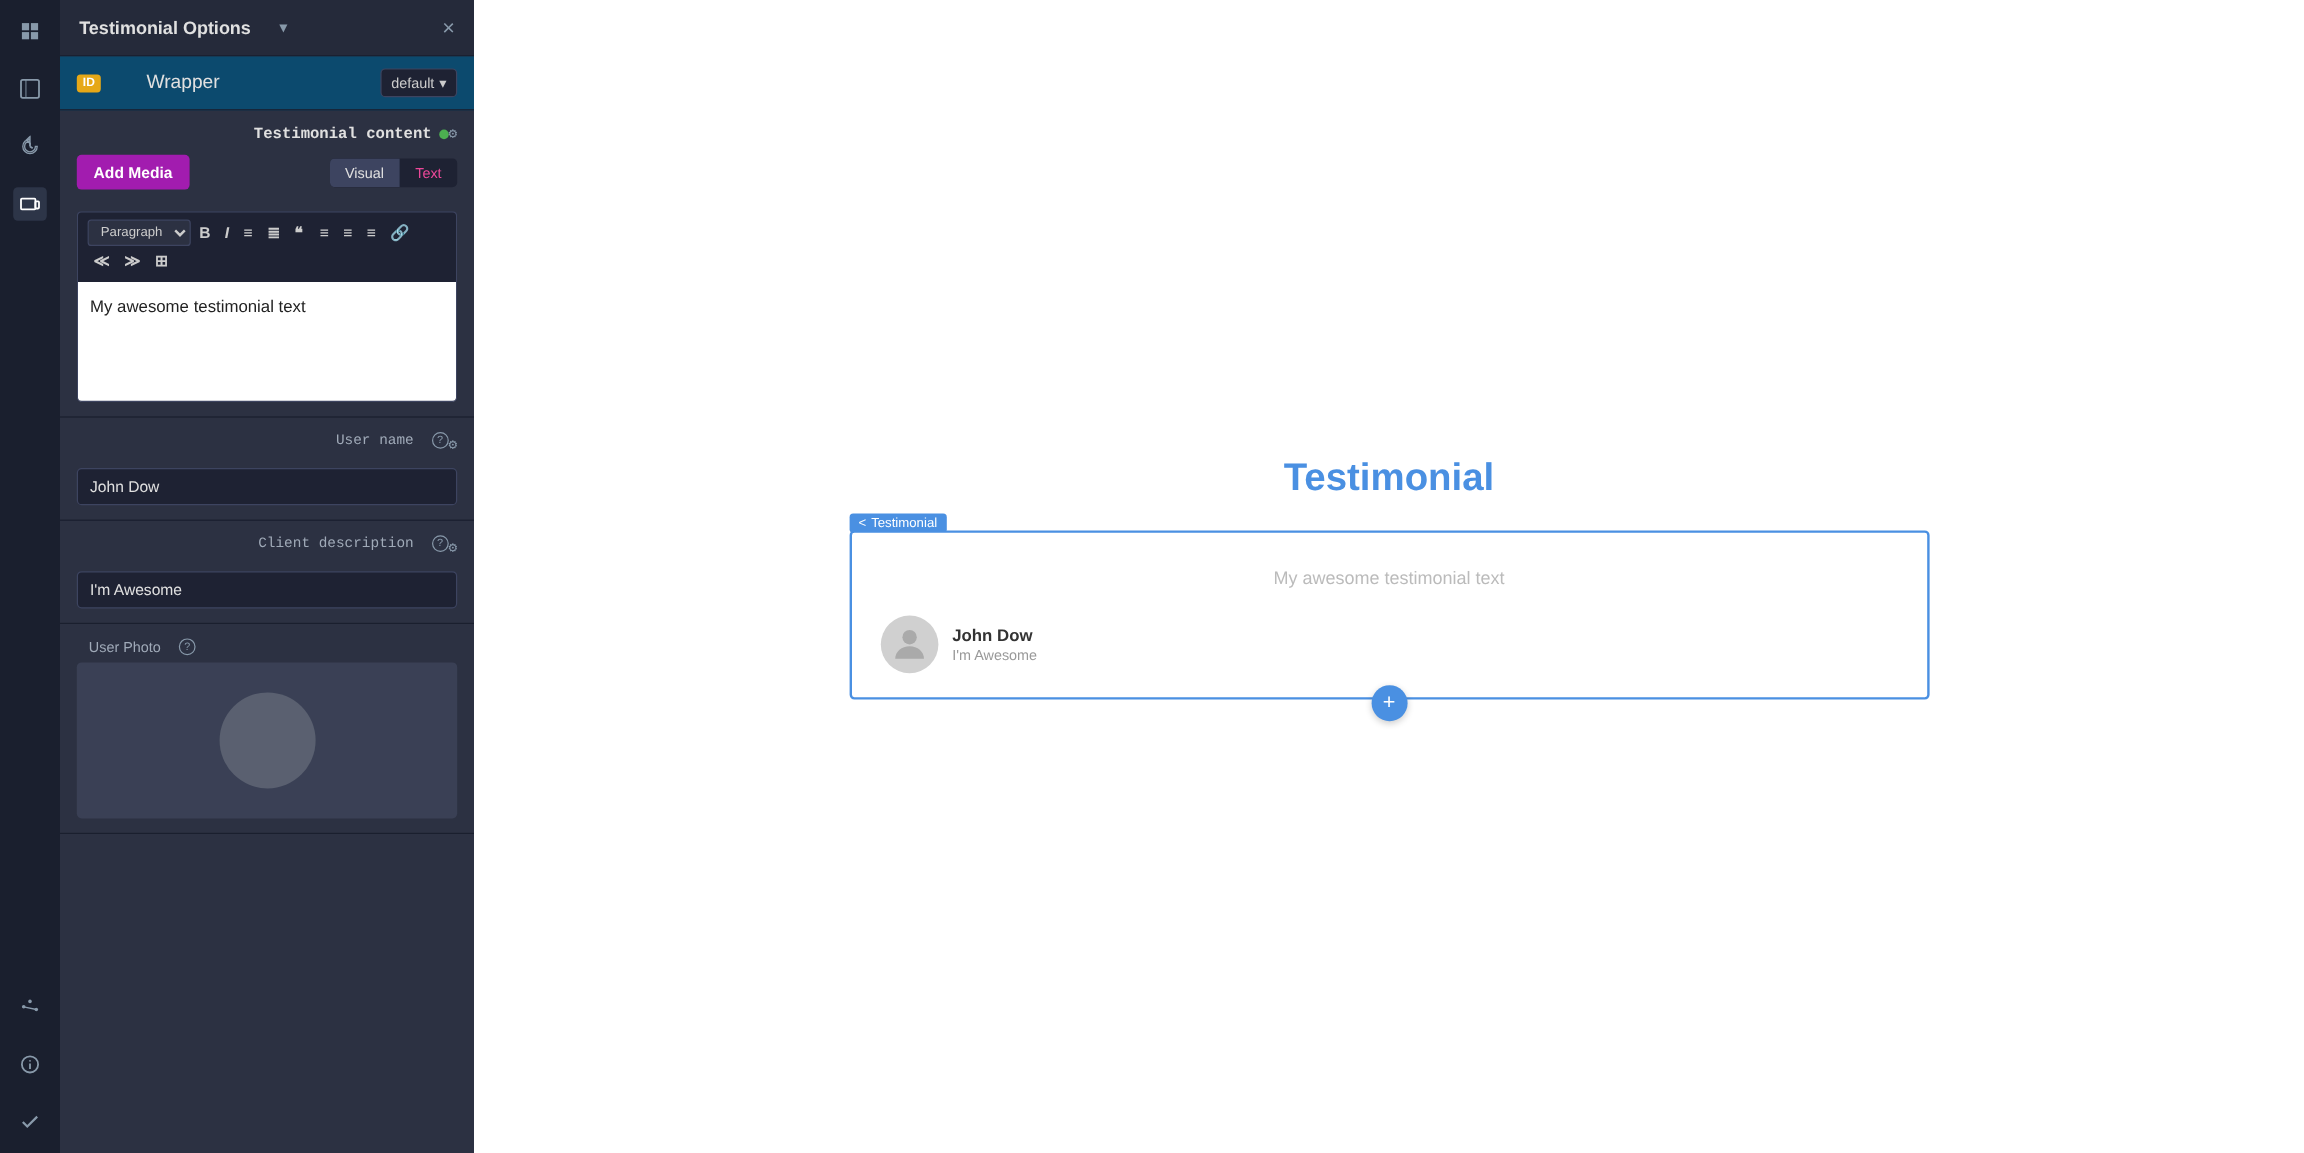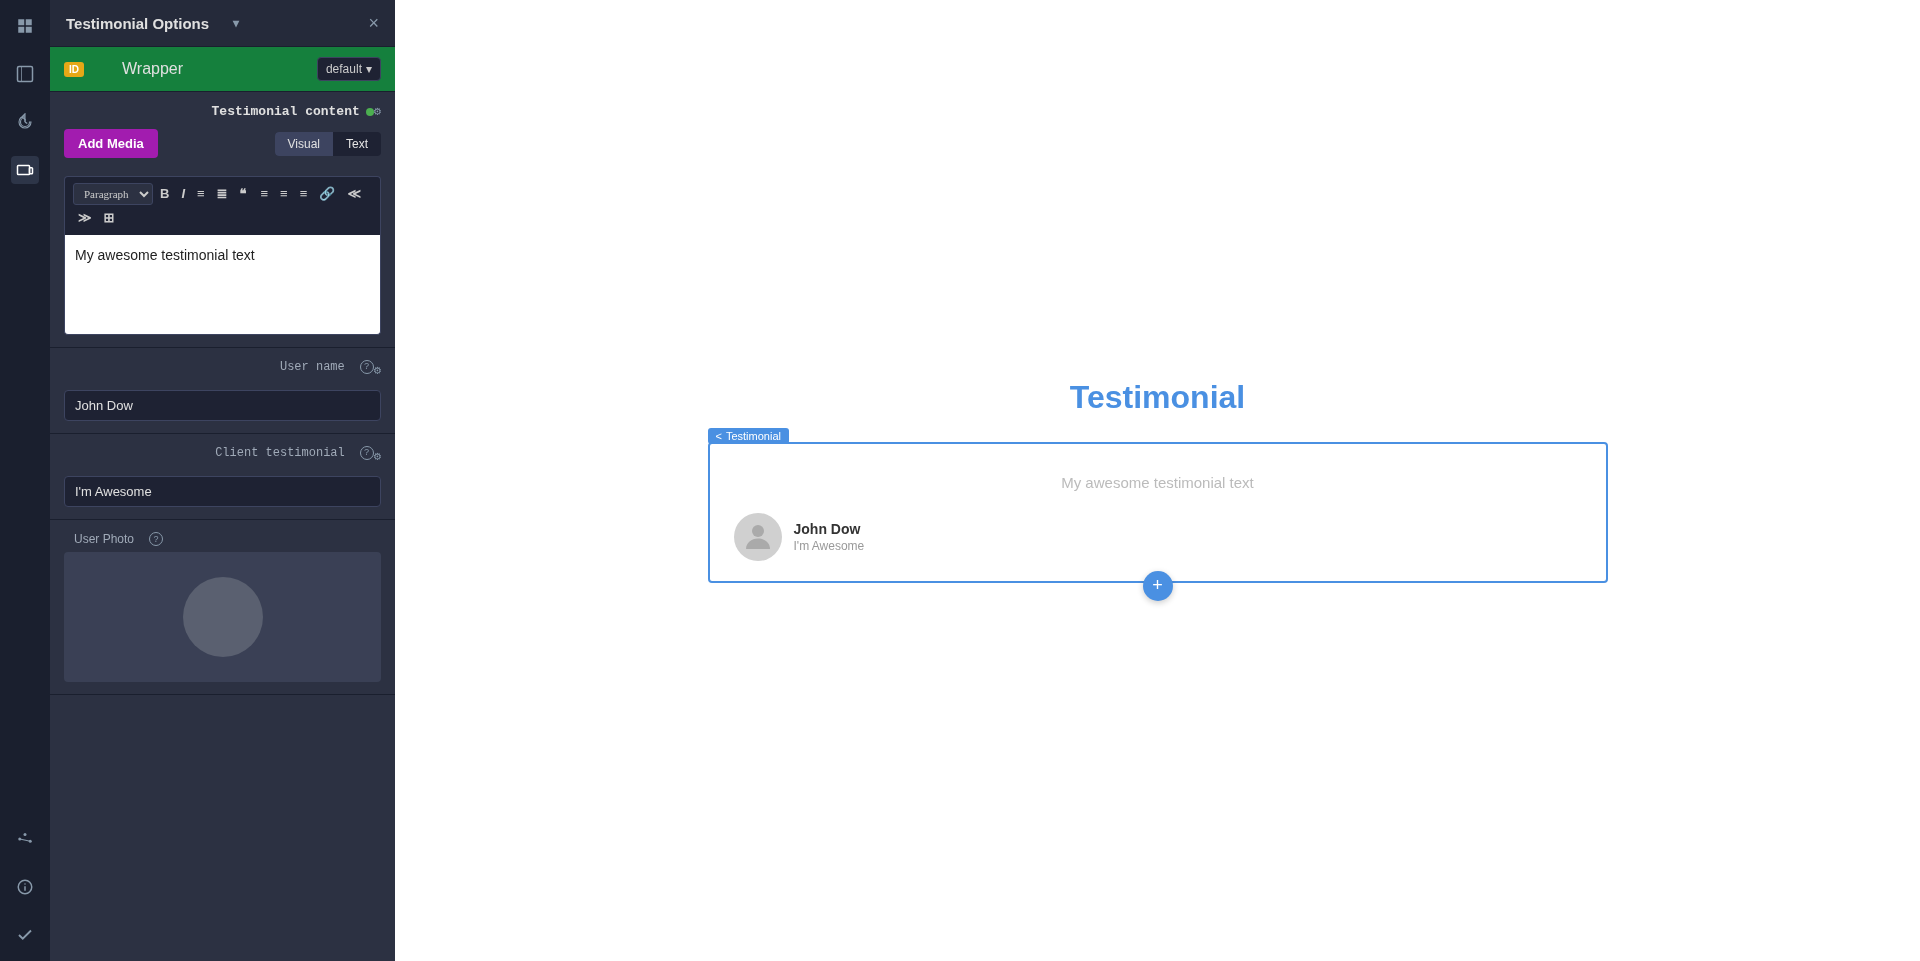--- a/index.html
+++ b/index.html
@@ -60,21 +60,21 @@
     }
     .panel-header-title .chevron { color: #8899aa; font-size: 12px; }
     .panel-close { color: #8899aa; cursor: pointer; font-size: 18px; line-height: 1; }
 
     
     .wrapper-row {
       display: flex;
       align-items: center;
       gap: 8px;
       padding: 10px 14px;
-      background: #15803d;
+      background: #0c4a6e;
       border-bottom: 1px solid #1a1f2e;
     }
     .wrapper-badge {
       background: #e6a817;
       color: #fff;
       font-size: 10px;
       font-weight: 700;
       padding: 2px 5px;
       border-radius: 3px;
     }
@@ -177,21 +177,21 @@
       margin-bottom: 10px;
       margin-left: auto;
       background: #1e2233;
       border-radius: 4px;
       overflow: hidden;
     }
     .vt-btn {
       padding: 4px 12px;
       font-size: 12px;
       cursor: pointer;
-      color: #e5e5e5;
+      color: #ec4899;
       border: 1px solid transparent;
     }
     .vt-btn.active {
       background: #3d4460;
       color: #e0e0e0;
     }
 
     .media-toggle-row {
       display: flex;
       align-items: center;
@@ -210,21 +210,20 @@
       border-bottom: none;
     }
     .toolbar-select {
       background: #2c3142;
       border: 1px solid #3d4460;
       color: #ccc;
       font-size: 11px;
       padding: 0 6px;
       border-radius: 3px;
       cursor: pointer;
-      font-family: Liberation Serif, serif;
     }
     .toolbar-btn {
       background: none;
       border: none;
       color: #ccc;
       font-size: 13px;
       padding: 2px 5px;
       cursor: pointer;
       border-radius: 3px;
       font-weight: bold;
@@ -521,21 +520,21 @@
         <span class="info-icon">?</span>
       </div>
       <span class="settings-icon section-actions">⚙</span>
     </div>
     <input class="text-input" type="text" value="John Dow" style="">
   </div>
 
   <div class="section">
     <div class="section-header">
       <div class="field-label">
-        <span>Client testimonial</span>
+        <span>Client description</span>
         <span class="info-icon">?</span>
       </div>
       <span class="settings-icon section-actions">⚙</span>
     </div>
     <input class="text-input" type="text" value="I'm Awesome" style="">
   </div>
 
   <div class="section">
     <div class="field-label">
       <span>User Photo</span>

